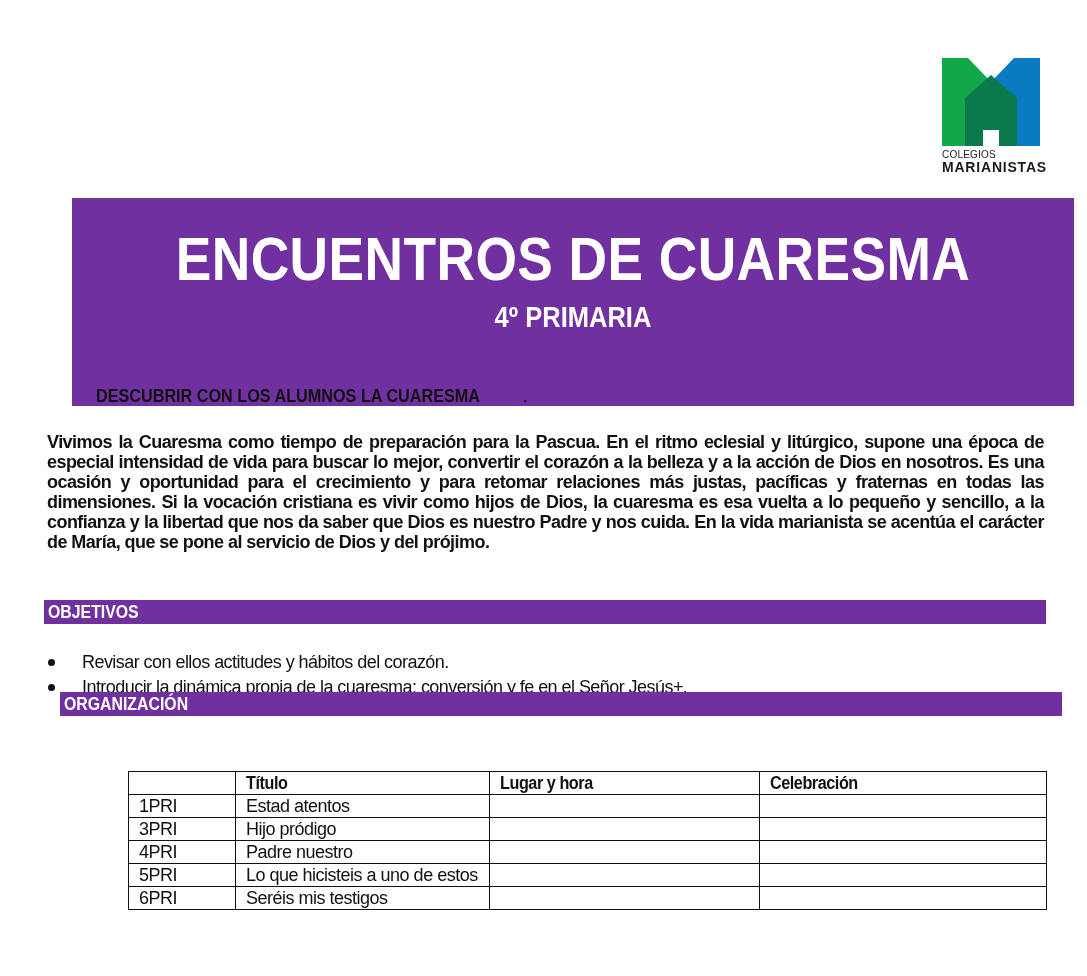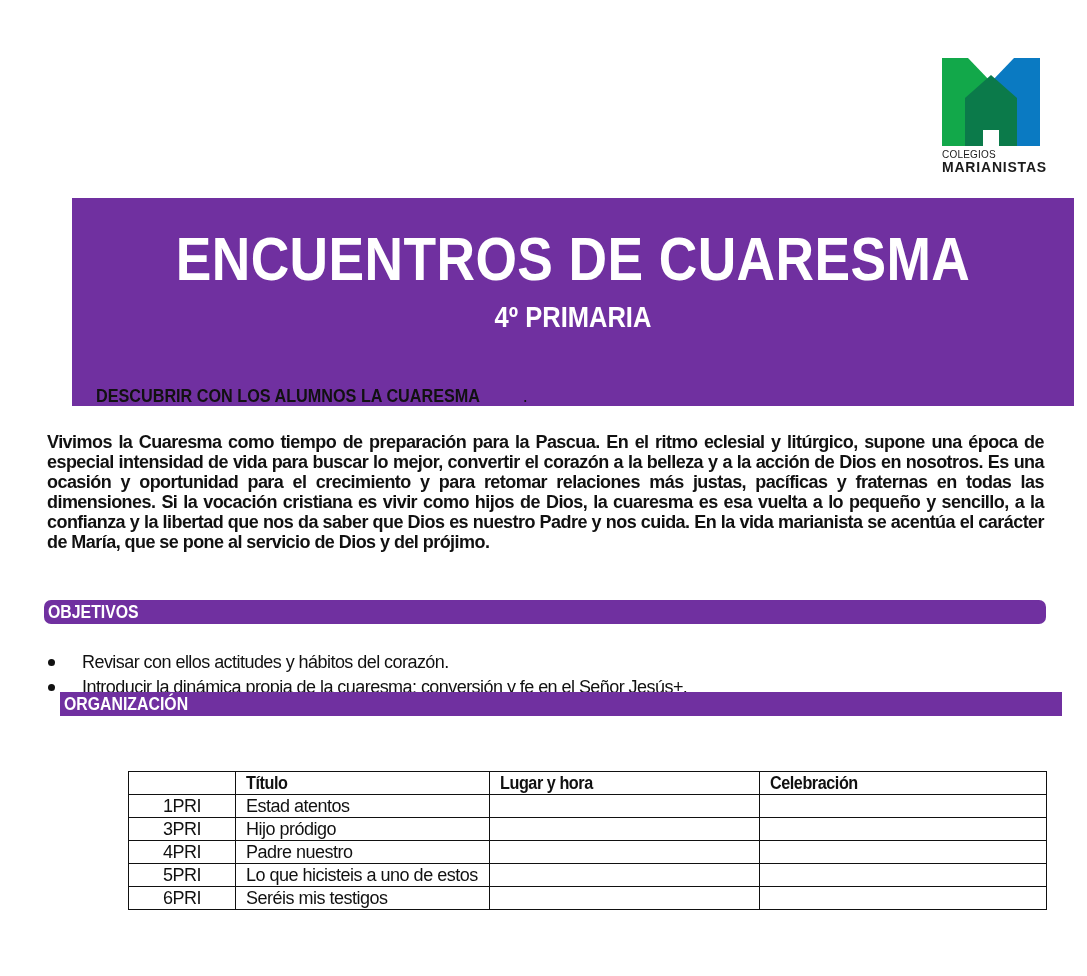--- a/index.html
+++ b/index.html
@@ -20,21 +20,21 @@
   .obj-list li { position: relative; padding-left: 34px; }
   .obj-list li .bullet { position: absolute; left: 0; top: 9px; width: 7px; height: 7px; border-radius: 50%; background: #111; }
   table.org { position: absolute; left: 128px; top: 771px; border-collapse: collapse; font-size: 18px; letter-spacing: -0.5px; }
   table.org td, table.org th { border: 1.5px solid #111; height: 22px; padding: 0 10px; line-height: 22px; }
   table.org th { font-weight: bold; text-align: left; }
   table.org th span { display: inline-block; transform: scaleX(0.9); transform-origin: left; }
   .c0 { width: 86px; text-align: center; }
   .c1 { width: 233px; }
   .c2 { width: 249px; }
   .c3 { width: 266px; }
-  table.org td.c0 { text-align: center; }
+  table.org td.c0 { text-align: left; }
 </style>
 </head>
 <body>
 
 <div class="logo">
   <svg width="98" height="88" viewBox="0 0 98 88">
     <rect x="0" y="0" width="49" height="88" fill="#12a84a"></rect>
     <rect x="49" y="0" width="49" height="88" fill="#0a7ac2"></rect>
     <polygon points="0,0 26,0 49,24 72,0 98,0 98,88 0,88" fill="none"></polygon>
     <polygon points="26,0 49,24 72,0" fill="#ffffff"></polygon>
@@ -47,21 +47,21 @@
 
 <div class="banner">
   <div class="banner-title">ENCUENTROS DE CUARESMA</div>
   <div class="banner-sub">4º PRIMARIA</div>
 </div>
 
 <div class="intro-heading"><b>DESCUBRIR CON LOS ALUMNOS LA CUARESMA</b><span>.</span></div>
 
 <div class="intro-body">Vivimos la Cuaresma como tiempo de preparación para la Pascua. En el ritmo eclesial y litúrgico, supone una época de especial intensidad de vida para buscar lo mejor, convertir el corazón a la belleza y a la acción de Dios en nosotros. Es una ocasión y oportunidad para el crecimiento y para retomar relaciones más justas, pacíficas y fraternas en todas las dimensiones. Si la vocación cristiana es vivir como hijos de Dios, la cuaresma es esa vuelta a lo pequeño y sencillo, a la confianza y la libertad que nos da saber que Dios es nuestro Padre y nos cuida. En la vida marianista se acentúa el carácter de María, que se pone al servicio de Dios y del prójimo.</div>
 
-<div class="section-bar" style="top:600px;border-radius:7px;">
+<div class="section-bar" style="top:600px;">
   <span>OBJETIVOS</span>
 </div>
 
 <ul class="obj-list">
   <li><span class="bullet"></span><span>Revisar con ellos actitudes y hábitos del corazón.</span></li>
   <li><span class="bullet"></span><span>Introducir la dinámica propia de la cuaresma: conversión y fe en el Señor Jesús+.</span></li>
 </ul>
 
 <div class="section-bar" style="top:692px;margin-left:16px;">
   <span>ORGANIZACIÓN</span>

